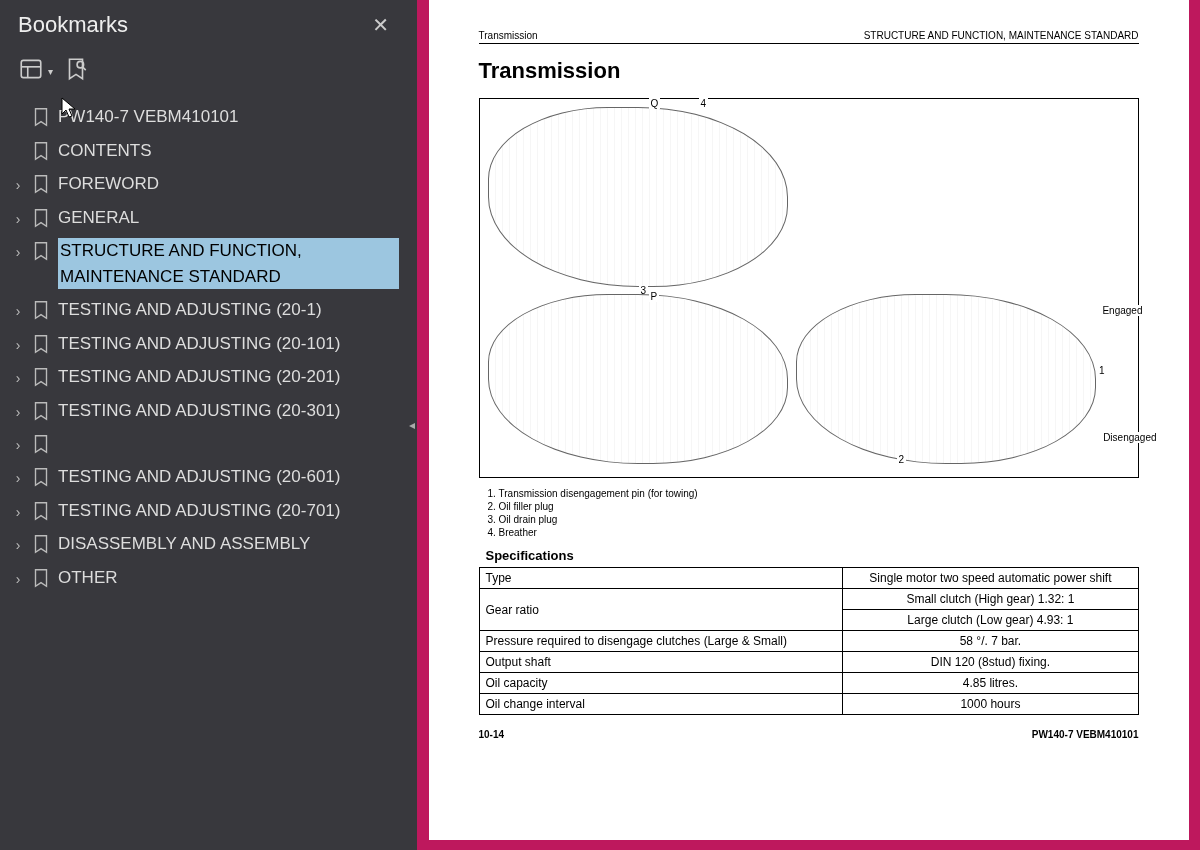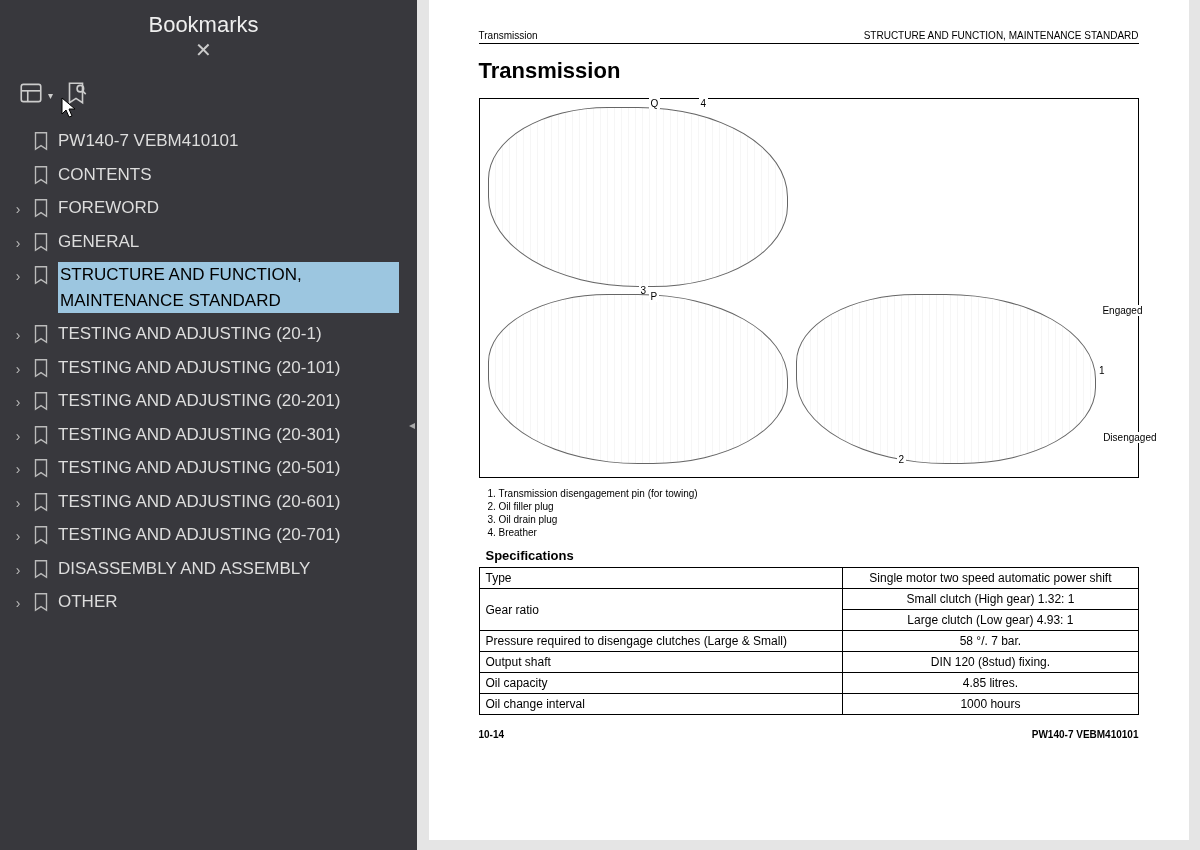--- a/index.html
+++ b/index.html
@@ -1,36 +1,36 @@
 <!DOCTYPE html>
 <html><head>
 <meta charset="utf-8">
 <style>
 * { margin: 0; padding: 0; box-sizing: border-box; }
 body { font-family: "Segoe UI", Arial, sans-serif; background: #525659; width: 1200px; height: 850px; overflow: hidden; display: flex; }
 
 .sidebar { width: 407px; background: #38383d; color: #ccc; display: flex; flex-direction: column; }
-.sidebar-header { display: flex; justify-content: space-between; align-items: center; padding: 12px 18px 8px 18px; font-size: 22px; color: #eee; flex-direction: column; }
+.sidebar-header { display: flex; justify-content: space-between; align-items: center; padding: 12px 18px 8px 18px; font-size: 22px; color: #eee; }
 .close-x { font-size: 20px; color: #ccc; cursor: pointer; }
 .sidebar-tools { padding: 10px 18px 14px 18px; display: flex; gap: 10px; align-items: center; }
 .tool-icon svg { width: 26px; height: 26px; stroke: #ccc; fill: none; stroke-width: 1.5; }
 .dropdown-caret { font-size: 10px; color: #ccc; margin-left: -6px; }
 .bookmark-list { padding-left: 8px; overflow-y: auto; }
 .bm-row { display: flex; align-items: flex-start; padding: 4px 8px 4px 2px; font-size: 17px; color: #ddd; line-height: 1.5; cursor: pointer; }
 .bm-chevron { width: 16px; display: inline-flex; justify-content: center; color: #bbb; font-size: 14px; margin-top: 4px; }
 .bm-icon { width: 22px; height: 22px; margin: 2px 6px 0 4px; flex: none; }
 .bm-icon svg { width: 22px; height: 22px; stroke: #bbb; fill: none; stroke-width: 1.5; }
 .bm-label { flex: 1; }
 .bm-selected .bm-label { background: #9cc6e0; color: #000; padding: 0 2px; }
 .bm-row.nochev .bm-chevron { visibility: hidden; }
 
 .splitter { width: 10px; background: #38383d; display: flex; align-items: center; justify-content: center; }
 .splitter-handle { width: 8px; height: 30px; display:flex; align-items:center; justify-content:center; color:#aaa; font-size:12px;}
 
-.doc-area { flex: 1; background: #e5e5e5; display: flex; justify-content: center; align-items: flex-start; overflow: hidden; padding-top: 0; }
+.doc-area { flex: 1; background: #be185d; display: flex; justify-content: center; align-items: flex-start; overflow: hidden; padding-top: 0; }
 .page { width: 760px; background: #fff; margin-top: 0; padding: 30px 50px 20px 50px; font-family: Arial, Helvetica, sans-serif; color: #000; position: relative; min-height: 840px; }
 .page-topline { display: flex; justify-content: space-between; font-size: 10px; border-bottom: 1.5px solid #000; padding-bottom: 2px; margin-bottom: 14px; }
 .page-title { font-size: 22px; font-weight: bold; margin-bottom: 14px; }
 .diagram-box { border: 1.5px solid #000; width: 100%; height: 380px; display: flex; flex-wrap: wrap; padding: 8px; gap: 8px; position: relative; }
 .gear-outline { border-radius: 40% 50% 45% 50%; border: 1.5px solid #666; background: repeating-linear-gradient(90deg, #fff 0 6px, #f6f6f6 6px 7px); position: relative; }
 .g1 { width: 300px; height: 180px; }
 .g2 { width: 300px; height: 170px; margin-top: -6px; }
 .g3 { width: 300px; height: 170px; margin-top: -6px; }
 .dia-label { position: absolute; font-size: 10px; background: #fff; padding: 0 2px; }
 .legend-list { margin: 10px 0 10px 20px; padding: 0; font-size: 10px; }
@@ -137,21 +137,20 @@
         <span class="bm-icon"><svg viewBox="0 0 24 24">
             <path d="M6 3h12v18l-6-4-6 4V3z"></path>
           </svg></span>
         <span class="bm-label">TESTING AND ADJUSTING (20-301)</span>
       </div>
       <div class="bm-row">
         <span class="bm-chevron">›</span>
         <span class="bm-icon"><svg viewBox="0 0 24 24">
             <path d="M6 3h12v18l-6-4-6 4V3z"></path>
           </svg></span>
-        <span class="bm-label">TESTING AND ADJUSTING (20-501)</span>
       </div>
       <div class="bm-row">
         <span class="bm-chevron">›</span>
         <span class="bm-icon"><svg viewBox="0 0 24 24">
             <path d="M6 3h12v18l-6-4-6 4V3z"></path>
           </svg></span>
         <span class="bm-label">TESTING AND ADJUSTING (20-601)</span>
       </div>
       <div class="bm-row">
         <span class="bm-chevron">›</span>

